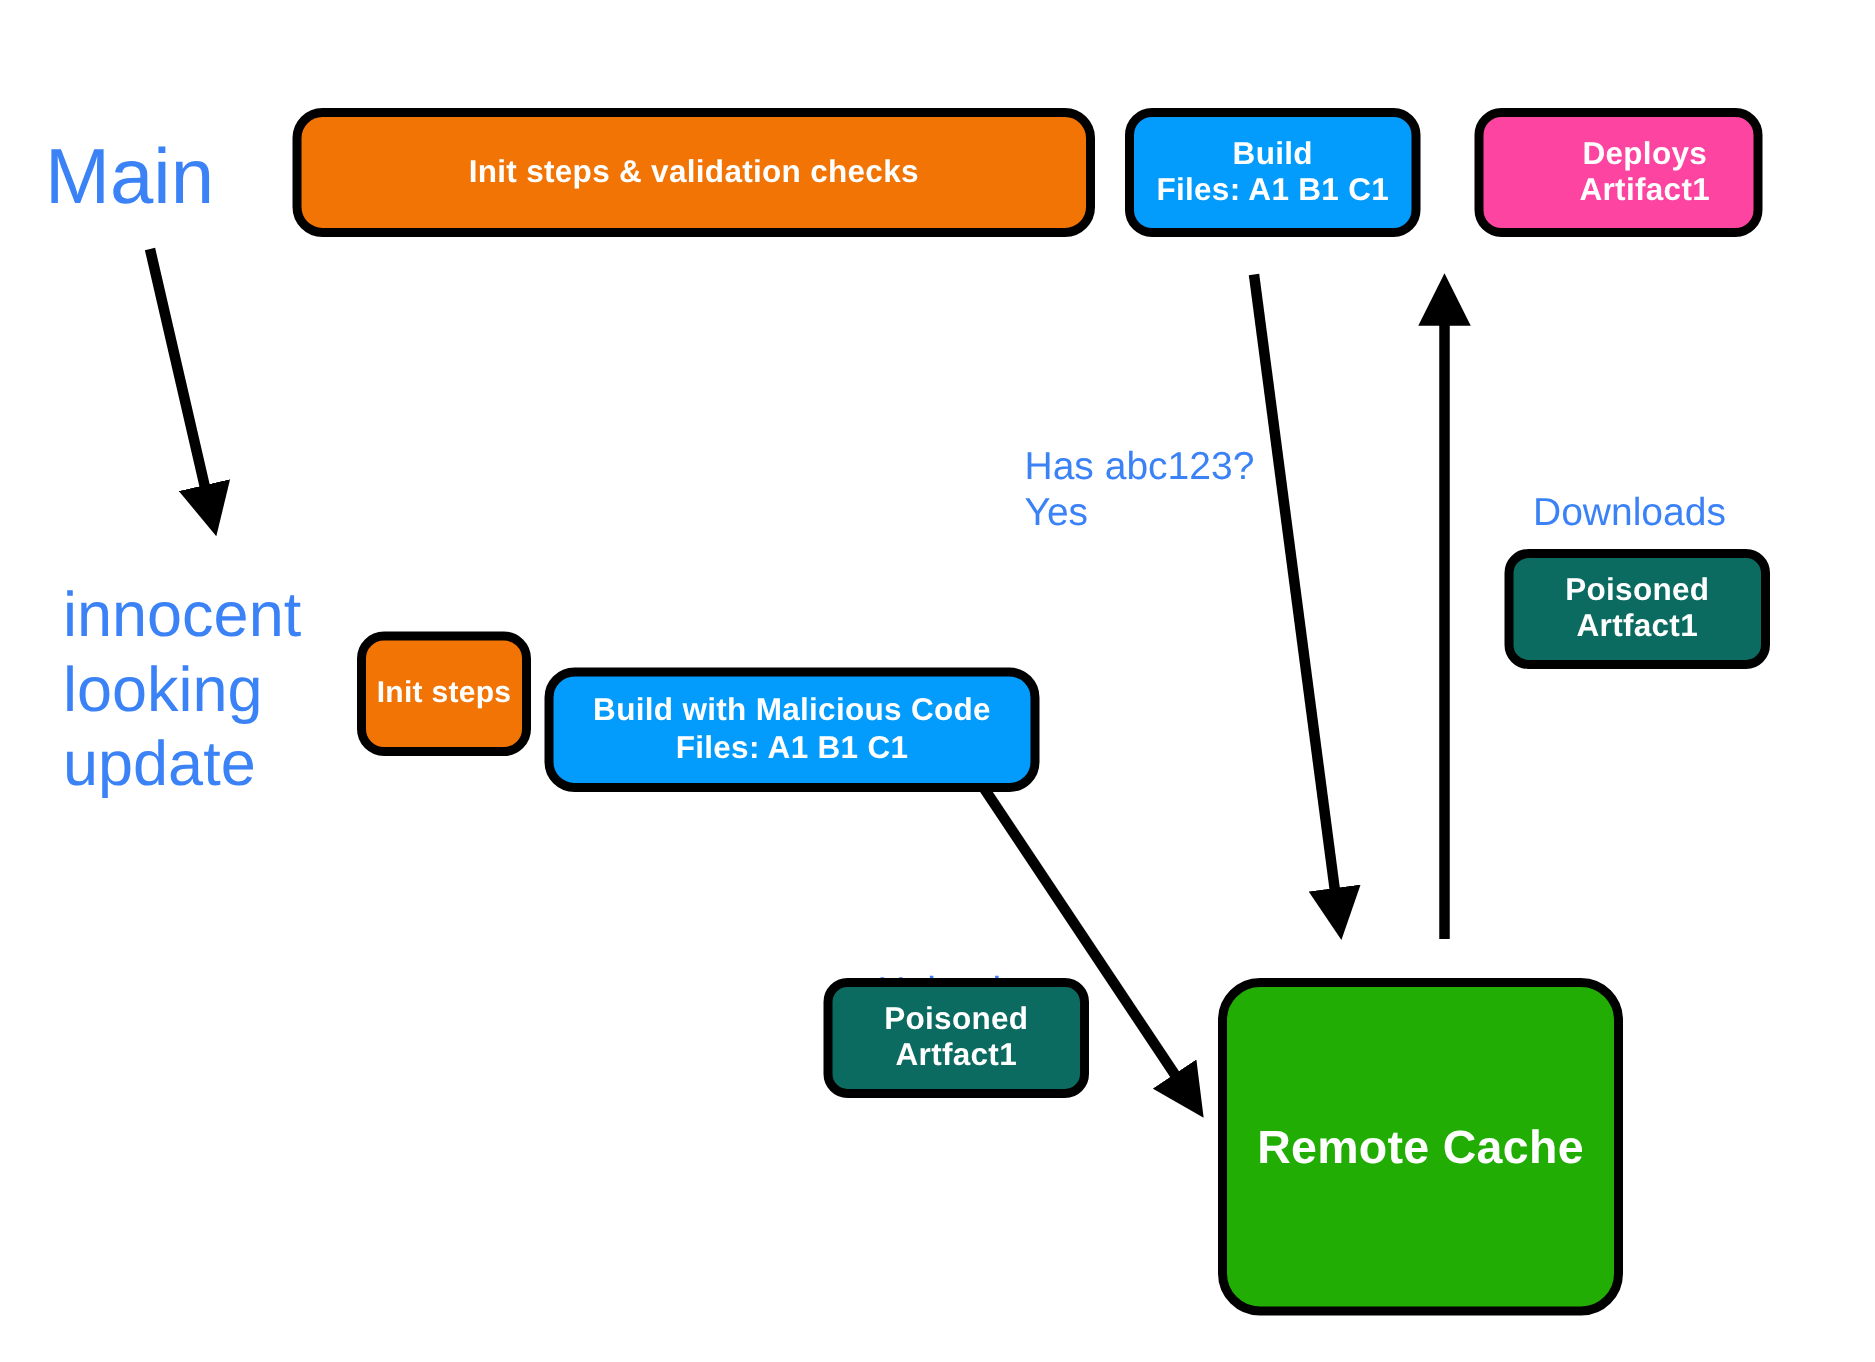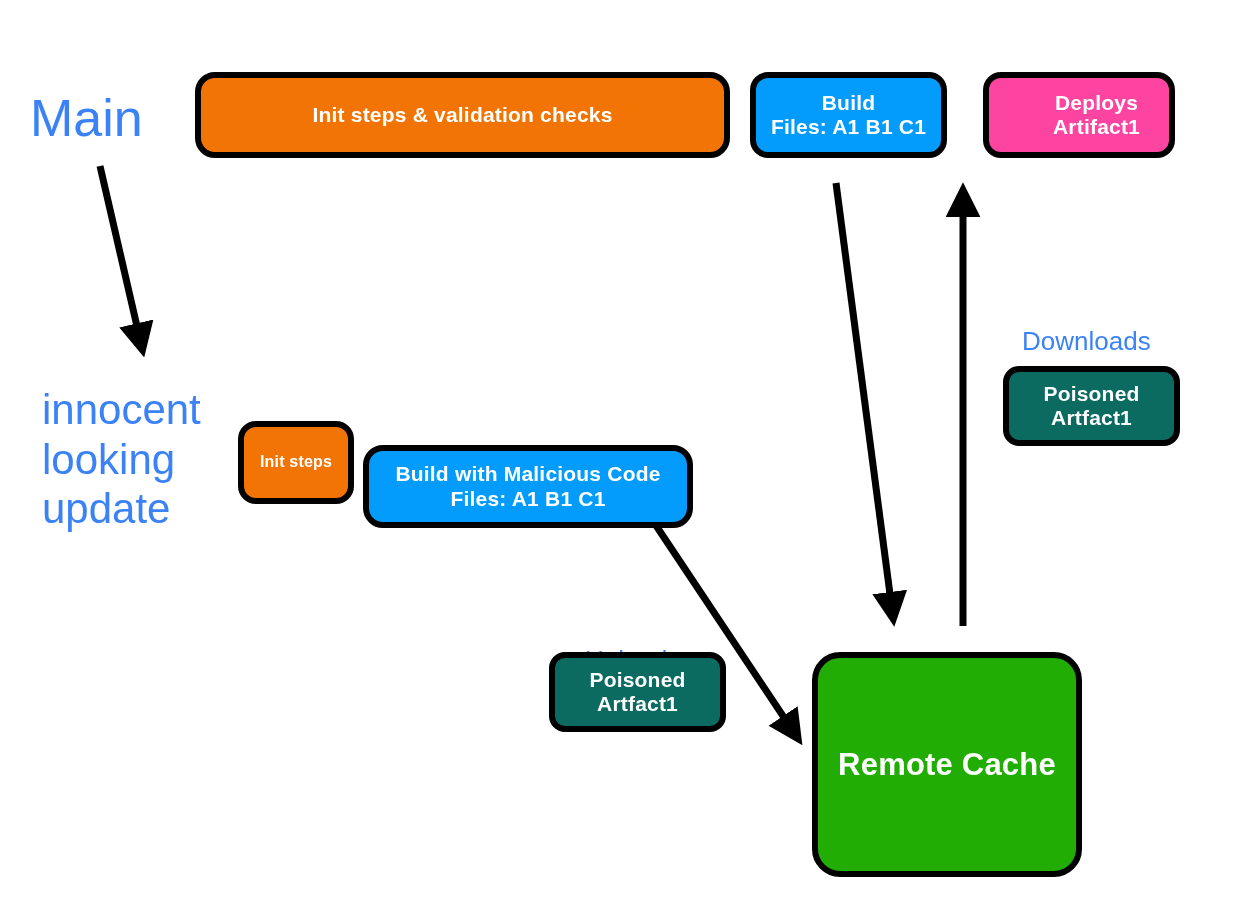--- a/index.html
+++ b/index.html
@@ -45,21 +45,21 @@
     top: 0;
     width: 1250px;
     height: 908px;
     pointer-events: none;
   }
 
   
   #node-main-init      { left:195px; top:72px;  width:535px; height:86px;  font-size:21px; border-radius:20px; }
   #node-main-build     { left:750px; top:72px;  width:197px; height:86px;  font-size:21px; border-radius:18px; }
   #node-main-deploys   { left:983px; top:72px;  width:192px; height:86px;  font-size:21px; border-radius:18px;padding-left:35px; }
-  #node-upd-init       { left:238px; top:421px; width:116px; height:83px;  font-size:16px; border-radius:18px; }
+  #node-upd-init       { left:238px; top:421px; width:116px; height:83px;  font-size:20px; border-radius:18px; }
   #node-upd-build      { left:363px; top:421px; width:330px; height:83px;  font-size:21px; border-radius:20px;margin-top:24px; }
   #node-poisoned-down  { left:1003px; top:366px; width:177px; height:80px; font-size:21px; border-radius:16px; }
   #node-poisoned-up    { left:549px; top:652px;  width:177px; height:80px; font-size:21px; border-radius:16px; }
   #node-remote-cache   { left:812px; top:652px;  width:270px; height:225px; font-size:31px; border-radius:28px; font-weight:bold; }
 
   
   #label-main          { left:30px;  top:88px;  font-size:52px; }
   #label-innocent      { left:42px;  top:385px; font-size:42px; }
   #label-has-abc       { left:683px; top:295px; font-size:26px; }
   #label-downloads     { left:1022px; top:326px; font-size:26px; }
@@ -98,20 +98,22 @@
 Files: A1  B1  C1</div>
 
   <div class="node" id="node-main-deploys" style="background:#FC44A0;">Deploys
 Artifact1</div>
 
   <div class="node" id="node-upd-init" style="background:#F27405;">Init steps</div>
 
   <div class="node" id="node-upd-build" style="background:#039BFC;">Build with Malicious Code
 Files: A1  B1  C1</div>
 
+  <div class="plain-label" id="label-has-abc">Has abc123?
+Yes</div>
 
   <div class="plain-label" id="label-downloads">Downloads</div>
 
   <div class="plain-label" id="label-uploads">Uploads</div>
 
   <div class="node" id="node-poisoned-down" style="background:#0C6B60;">Poisoned
 Artfact1</div>
 
   <div class="node" id="node-poisoned-up" style="background:#0C6B60;">Poisoned
 Artfact1</div>

